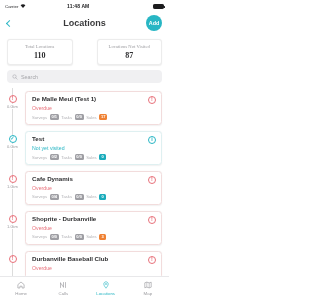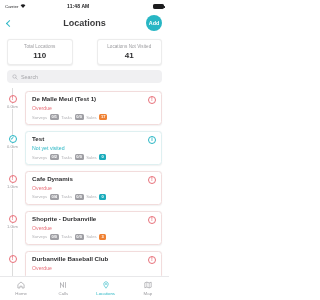--- a/index.html
+++ b/index.html
@@ -71,20 +71,21 @@
   .content {
     position: absolute; top: 34px; bottom: 24px; left: 0; right: 0;
     background: #ffffff;
     overflow: hidden;
   }
 
   
   .stats {
     display: flex; gap: 24px;
     padding: 5px 7px 4px 7px;
+    font-family: Liberation Serif, serif;
   }
   .stat-card {
     flex: 1;
     background: #ffffff;
     border: .5px solid #ececec;
     border-radius: 3px;
     padding: 4px 2px 4px 2px;
     text-align: center;
     box-shadow: 0 .5px 1.2px rgba(0,0,0,.07);
   }
@@ -226,21 +227,21 @@
 
 <div class="content">
 
   <div class="stats">
     <div class="stat-card">
       <div class="stat-label">Total Locations</div>
       <div class="stat-value">110</div>
     </div>
     <div class="stat-card">
       <div class="stat-label">Locations Not Visited</div>
-      <div class="stat-value">41</div>
+      <div class="stat-value">87</div>
     </div>
   </div>
 
   <div class="searchwrap">
     <div class="searchbar">
       <svg class="srch-ico" viewBox="0 0 12 12">
         <circle cx="5" cy="5" r="3.4" fill="none" stroke="#a6a6aa" stroke-width="1.1"></circle>
         <line x1="7.6" y1="7.6" x2="10.4" y2="10.4" stroke="#a6a6aa" stroke-width="1.1" stroke-linecap="round"></line>
       </svg>
       <input class="srch-input" type="text" placeholder="Search" style="">

